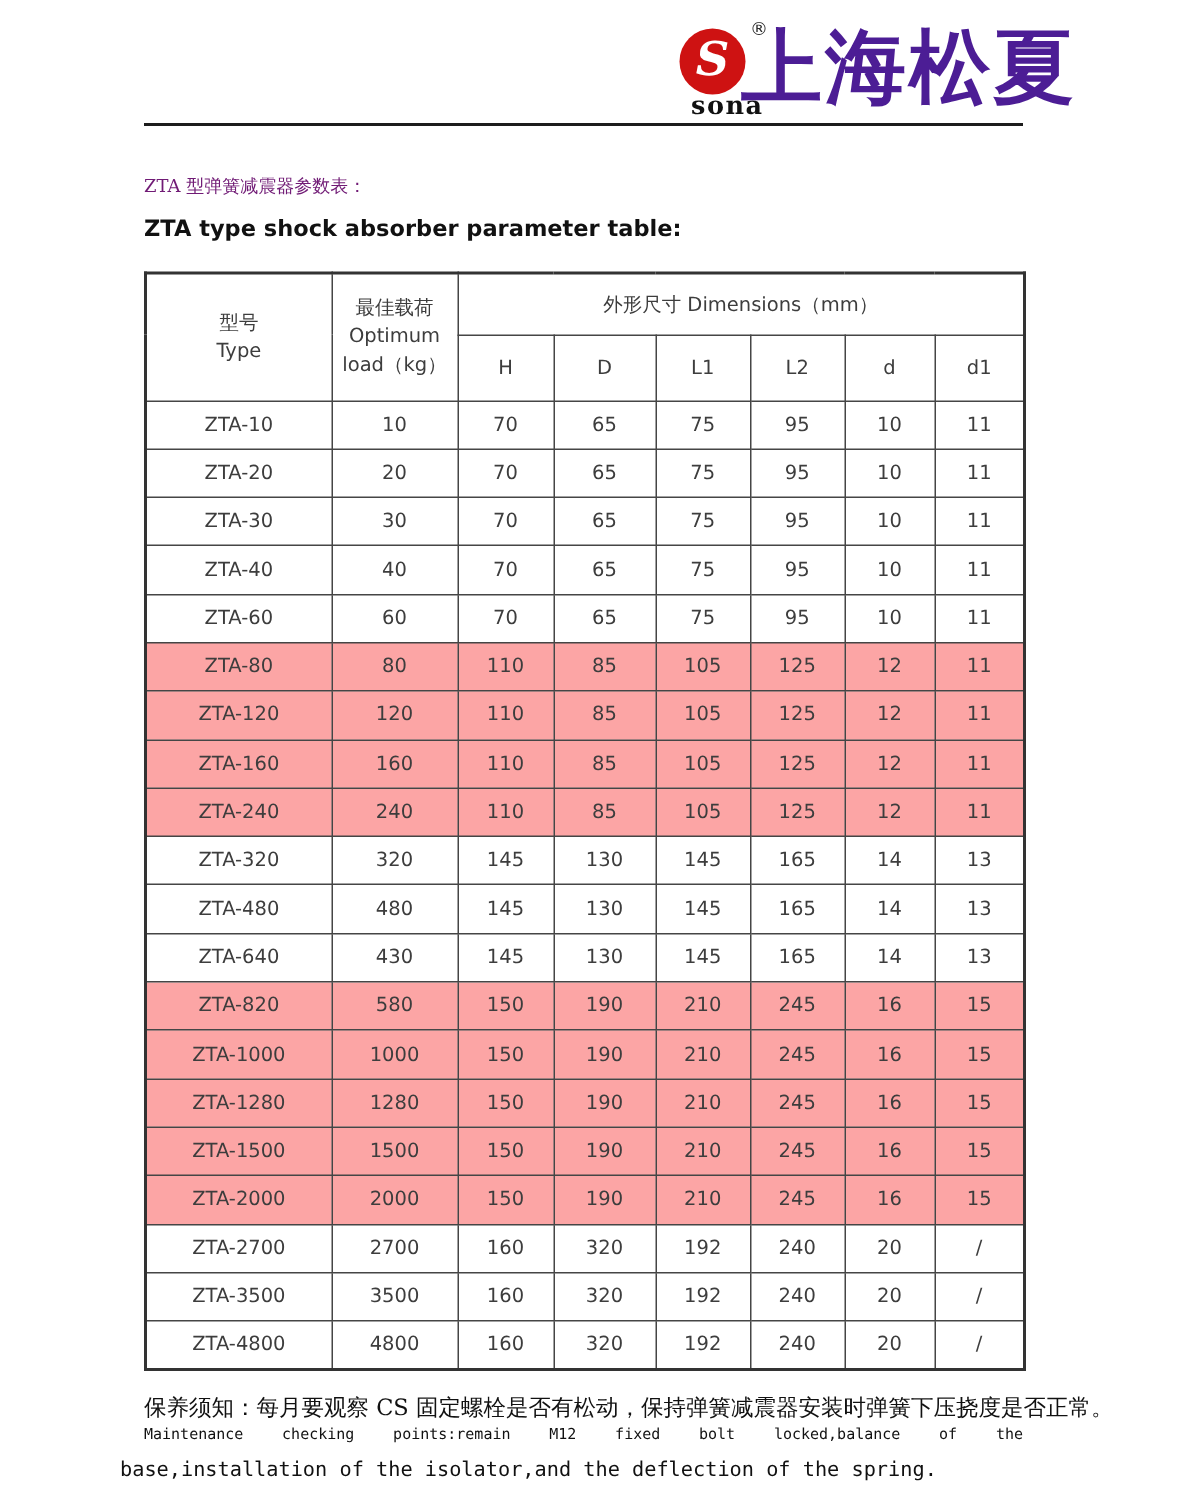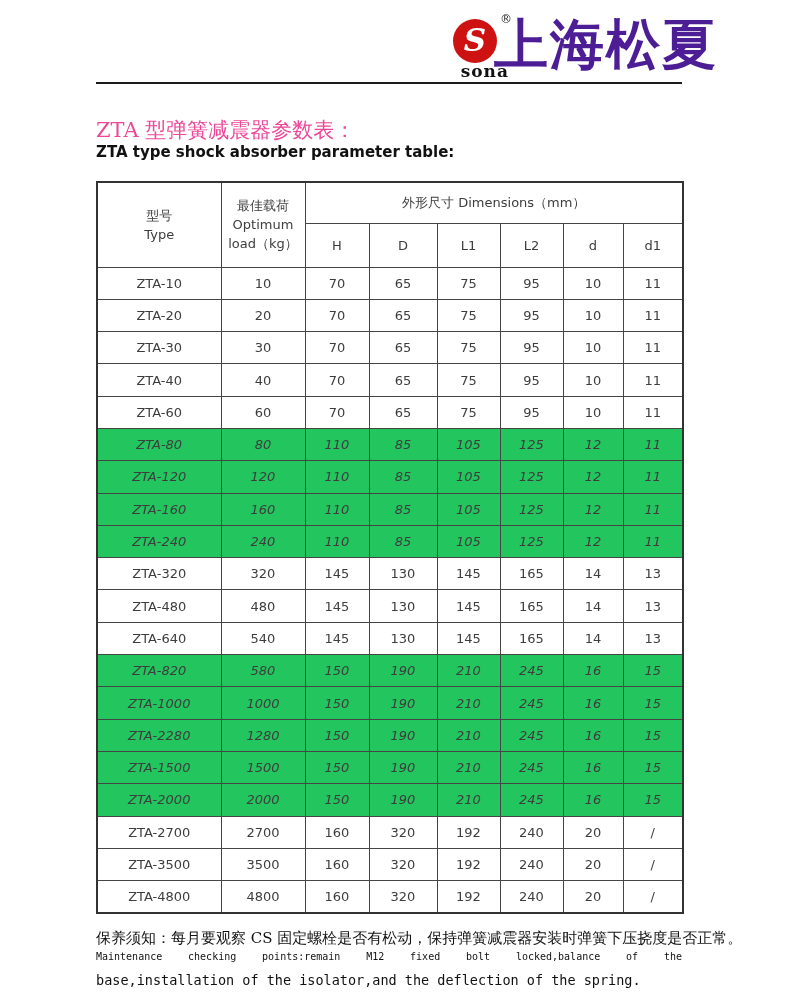--- a/index.html
+++ b/index.html
@@ -38,21 +38,21 @@
   }
   .header-divider {
     position: absolute; left: 96px; top: 82px;
     width: 586px; height: 2px; background: #1c1c1c;
   }
 
   
   .title-zh {
     position: absolute; left: 96px; top: 116px;
     font-family: "DejaVu Serif", "Liberation Serif", serif;
-    font-size: 21px; color: #ec4899;
+    font-size: 12px; color: #701a75;
   }
   .title-en {
     position: absolute; left: 96px; top: 143px;
     font-family: "DejaVu Sans", sans-serif;
     font-size: 15px; font-weight: bold; color: #111;
   }
 
   
   table.params {
     position: absolute; left: 96px; top: 181px;
@@ -61,38 +61,38 @@
     font-size: 13px; color: #3d3d3d;
   }
   table.params th, table.params td {
     border: 1px solid #454545;
     text-align: center; vertical-align: middle;
     font-weight: normal; padding: 0;
   }
   tr.hdr1 th { height: 41px; }
   tr.hdr2 th { height: 44px; }
   table.params tbody tr { height: 32.3px; background: #ffffff; }
-  table.params tbody tr.shaded { background: #22c55e; font-style: italic; }
+  table.params tbody tr.shaded { background: #fca5a5; }
   .hdr-stack { line-height: 19px; }
   .hdr-zh { font-size: 13px; }
 
   
   .foot-zh {
     position: absolute; left: 96px; top: 929px; width: 640px;
     font-family: "DejaVu Serif", "Liberation Serif", serif;
     font-size: 15px; color: #111; white-space: nowrap;
   }
   .foot-en1 {
     position: absolute; left: 96px; top: 951px; width: 586px;
     font-family: "DejaVu Sans Mono", "Liberation Mono", monospace;
     font-size: 10px; color: #111;
     text-align: justify; text-align-last: justify;
   }
   .foot-en2 {
-    position: absolute; left: 96px; top: 972px; width: 600px;
+    position: absolute; left: 80px; top: 972px; width: 600px;
     font-family: "DejaVu Sans Mono", "Liberation Mono", monospace;
     font-size: 13.5px; color: #111;
   }
 </style>
 </head>
 <body>
 
 <div>
   <div class="logo-circle">
     <span class="logo-s">S</span>
@@ -249,21 +249,21 @@
         <td>480</td>
         <td>145</td>
         <td>130</td>
         <td>145</td>
         <td>165</td>
         <td>14</td>
         <td>13</td>
       </tr>
       <tr>
         <td>ZTA-640</td>
-        <td>540</td>
+        <td>430</td>
         <td>145</td>
         <td>130</td>
         <td>145</td>
         <td>165</td>
         <td>14</td>
         <td>13</td>
       </tr>
       <tr class="shaded">
         <td>ZTA-820</td>
         <td>580</td>
@@ -278,21 +278,21 @@
         <td>ZTA-1000</td>
         <td>1000</td>
         <td>150</td>
         <td>190</td>
         <td>210</td>
         <td>245</td>
         <td>16</td>
         <td>15</td>
       </tr>
       <tr class="shaded">
-        <td>ZTA-2280</td>
+        <td>ZTA-1280</td>
         <td>1280</td>
         <td>150</td>
         <td>190</td>
         <td>210</td>
         <td>245</td>
         <td>16</td>
         <td>15</td>
       </tr>
       <tr class="shaded">
         <td>ZTA-1500</td>

